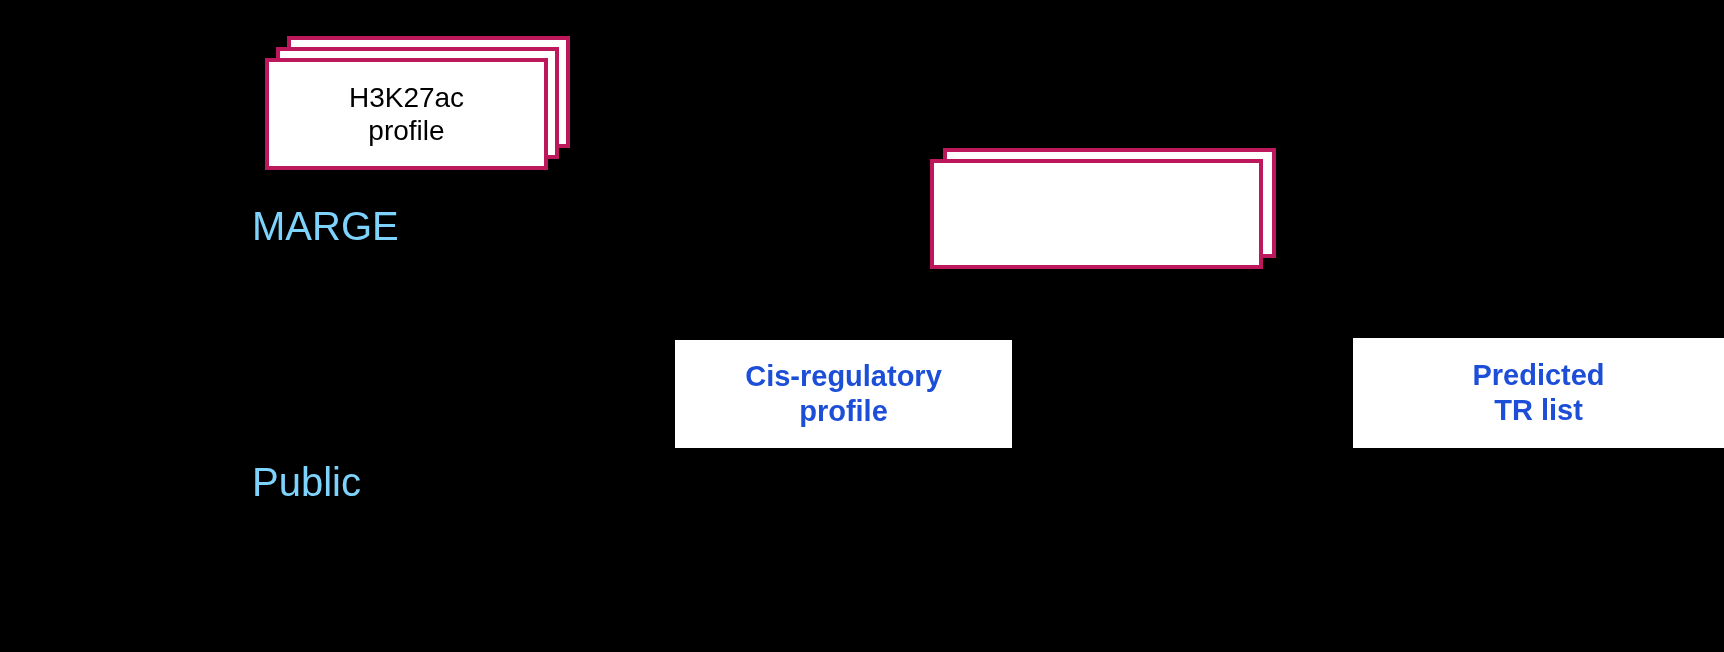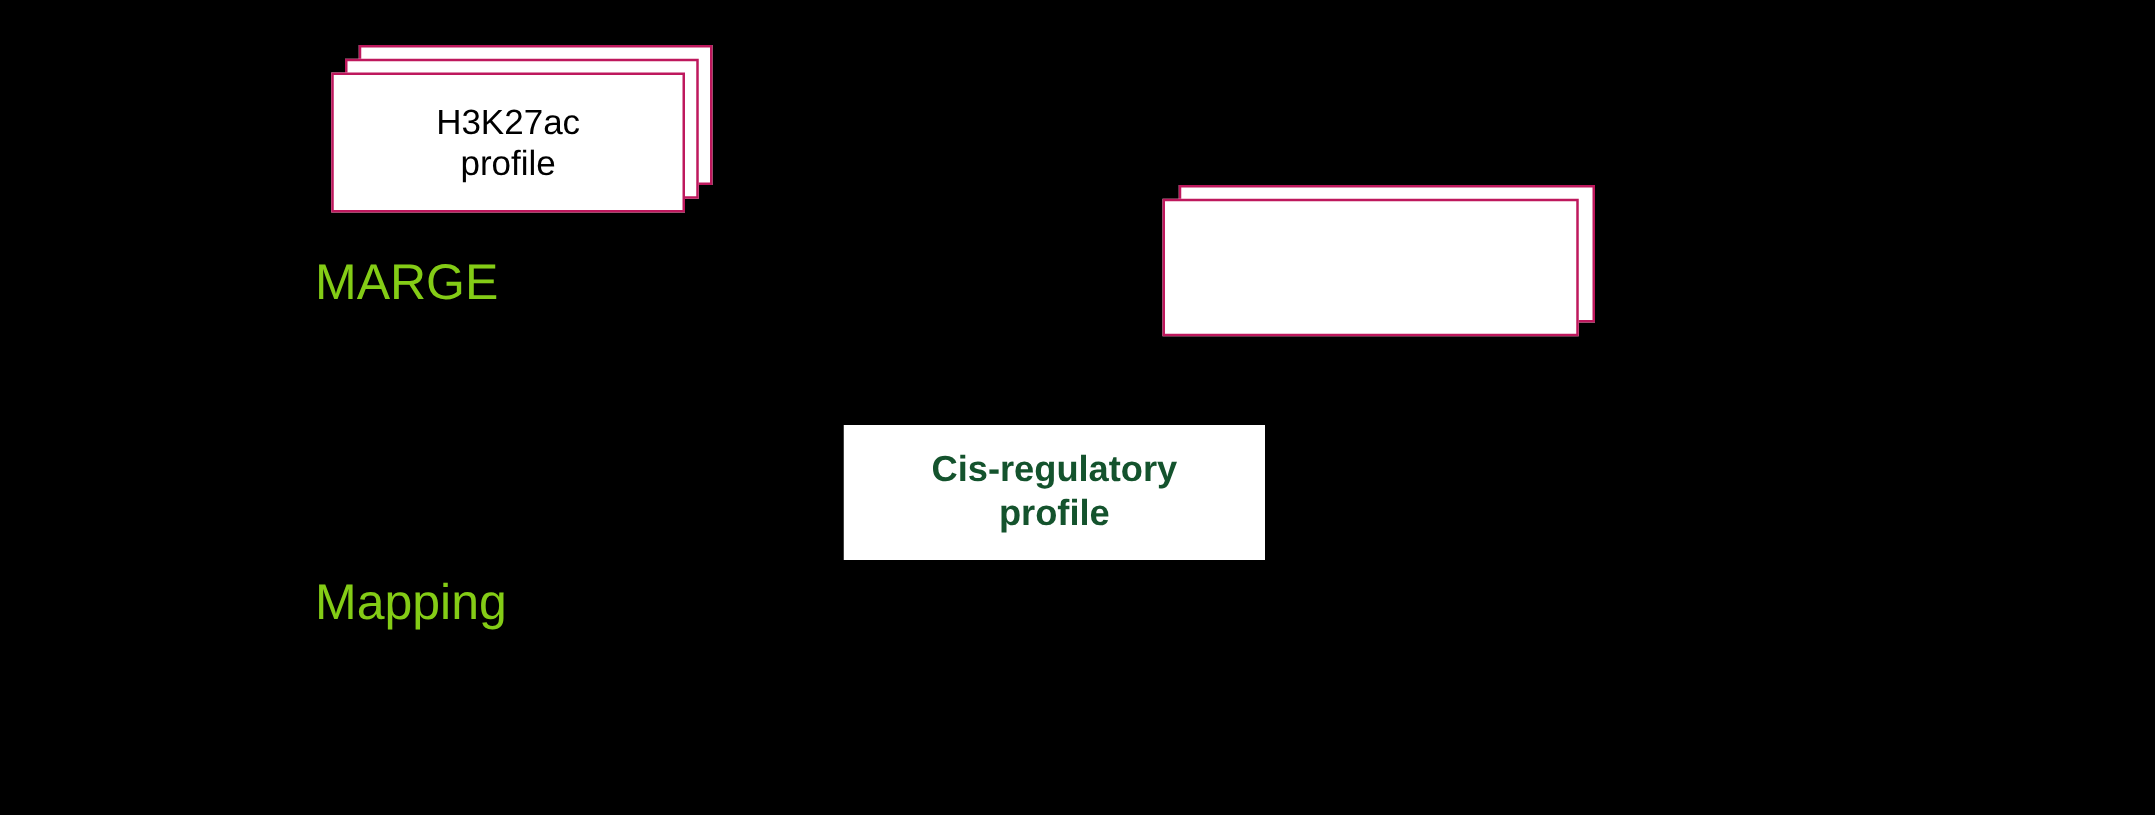--- a/index.html
+++ b/index.html
@@ -24,21 +24,21 @@
     background: #000000;
   }
 
   
   .stack {
     position: absolute;
   }
   .card {
     position: absolute;
     background: #ffffff;
-    border: 2px solid #be185d;
+    border: 4px solid #be185d;
     box-sizing: border-box;
   }
   .card.back  { background: #ffffff; }
   .card.front {
     display: flex;
     align-items: center;
     justify-content: center;
     text-align: center;
     color: #000000;
     line-height: 1.18;
@@ -46,28 +46,28 @@
 
   
   .box {
     position: absolute;
     background: #ffffff;
     box-sizing: border-box;
     display: flex;
     align-items: center;
     justify-content: center;
     text-align: center;
-    color: #14532d;
+    color: #1d4ed8;
     line-height: 1.2;
   }
 
   
   .phase-label {
     position: absolute;
-    color: #84cc16;
+    color: #7dd3fc;
     font-weight: 400;
     white-space: nowrap;
     letter-spacing: 0px;
   }
 
   
   #h3k27ac-stack { left: 265px; top: 36px; width: 320px; height: 140px; }
   #h3k27ac-stack .c3 { left: 22px;  top: 0px;  width: 283px; height: 112px; }
   #h3k27ac-stack .c2 { left: 11px;  top: 11px; width: 283px; height: 112px; }
   #h3k27ac-stack .c1 { left: 0px;   top: 22px; width: 283px; height: 112px;
@@ -117,18 +117,24 @@
     <div class="card back c2"></div>
   </div>
 
   <div class="box" id="cis-regulatory-box">
     <span>
       <span>Cis-regulatory</span><br>
       <span>profile</span>
     </span>
   </div>
 
+  <div class="box" id="predicted-tr-box">
+    <span>
+      <span>Predicted</span><br>
+      <span>TR list</span>
+    </span>
+  </div>
 
   <div class="phase-label" id="phase-marge">MARGE</div>
 
-  <div class="phase-label" id="phase-mapping">Mapping</div>
+  <div class="phase-label" id="phase-mapping">Public</div>
 
 </div>
 
 </body></html>

